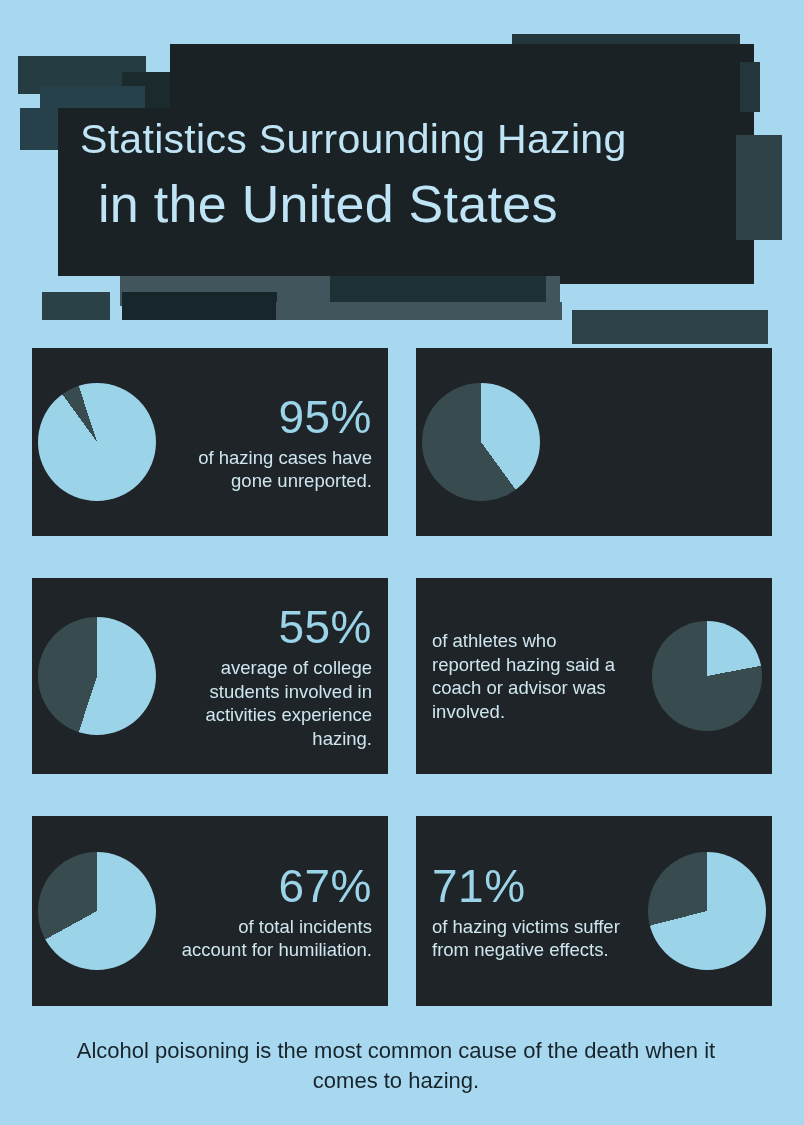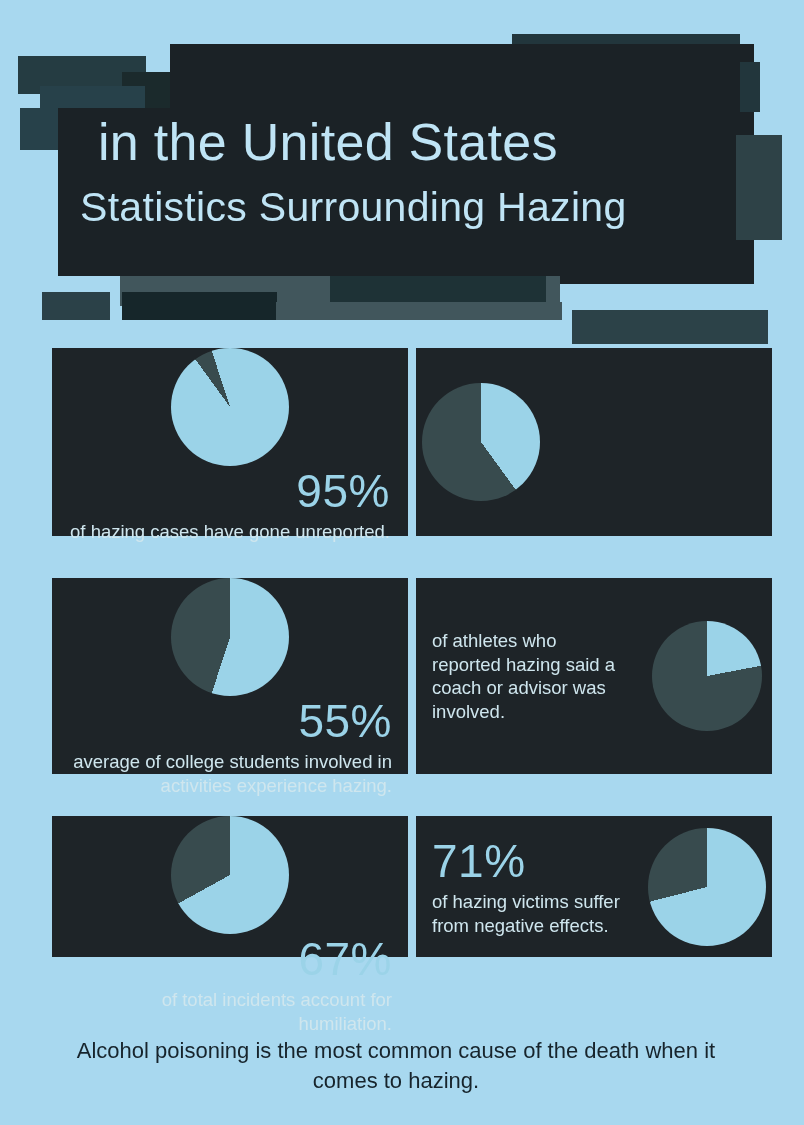--- a/index.html
+++ b/index.html
@@ -69,23 +69,23 @@
   .card {
     width: 356px;
     background: #1e2428;
     box-sizing: border-box;
     display: flex;
     align-items: center;
     position: relative;
   }
   .card.h1 { height: 188px; }
   .card.h2 { height: 196px; }
-  .card.h3 { height: 141px; }
-
-  .card.pie-left { flex-direction: column; margin-left: 20px; }
+  .card.h3 { height: 190px; }
+
+  .card.pie-left { flex-direction: row; }
   .card.pie-right { flex-direction: row; }
 
   .pie-wrap {
     flex: 0 0 auto;
     width: 130px;
     display: flex;
     justify-content: center;
     align-items: center;
   }
   .pie {
@@ -148,22 +148,22 @@
       <div class="deco" style="left: 740px; top: 62px; width: 20px; height: 50px; background: rgb(34, 54, 60); opacity: 1; z-index: 9;"></div>
       <div class="deco" style="left: 736px; top: 135px; width: 46px; height: 105px; background: rgb(46, 66, 71); opacity: 1; z-index: 10;"></div>
       <div class="deco" style="left: 120px; top: 276px; width: 440px; height: 30px; background: rgb(65, 86, 92); opacity: 1; z-index: 11;"></div>
       <div class="deco" style="left: 330px; top: 276px; width: 216px; height: 30px; background: rgb(30, 50, 54); opacity: 1; z-index: 12;"></div>
       <div class="deco" style="left: 42px; top: 292px; width: 68px; height: 28px; background: rgb(43, 65, 72); opacity: 1; z-index: 13;"></div>
       <div class="deco" style="left: 122px; top: 292px; width: 155px; height: 28px; background: rgb(22, 38, 42); opacity: 1; z-index: 14;"></div>
       <div class="deco" style="left: 276px; top: 302px; width: 286px; height: 18px; background: rgb(65, 86, 92); opacity: 1; z-index: 15;"></div>
       <div class="deco" style="left: 572px; top: 310px; width: 196px; height: 34px; background: rgb(44, 66, 72); opacity: 1; z-index: 16;"></div>
     </div>
   <div id="header-title-block">
+    <div id="title-line-1">Statistics Surrounding Hazing</div>
     <div id="title-line-2">in the United States</div>
-    <div id="title-line-1">Statistics Surrounding Hazing</div>
   </div>
 </div>
 
 <div id="cards">
     <div class="card-row">
       <div class="card pie-left h1">
         <div class="pie-wrap">
           <div class="pie" style="background: conic-gradient(rgb(155, 211, 232) 0deg, rgb(155, 211, 232) 324deg, rgb(56, 75, 78) 324deg, rgb(56, 75, 78) 342deg, rgb(155, 211, 232) 342deg, rgb(155, 211, 232) 360deg);"></div>
         </div>
         <div class="text-wrap align-right">

